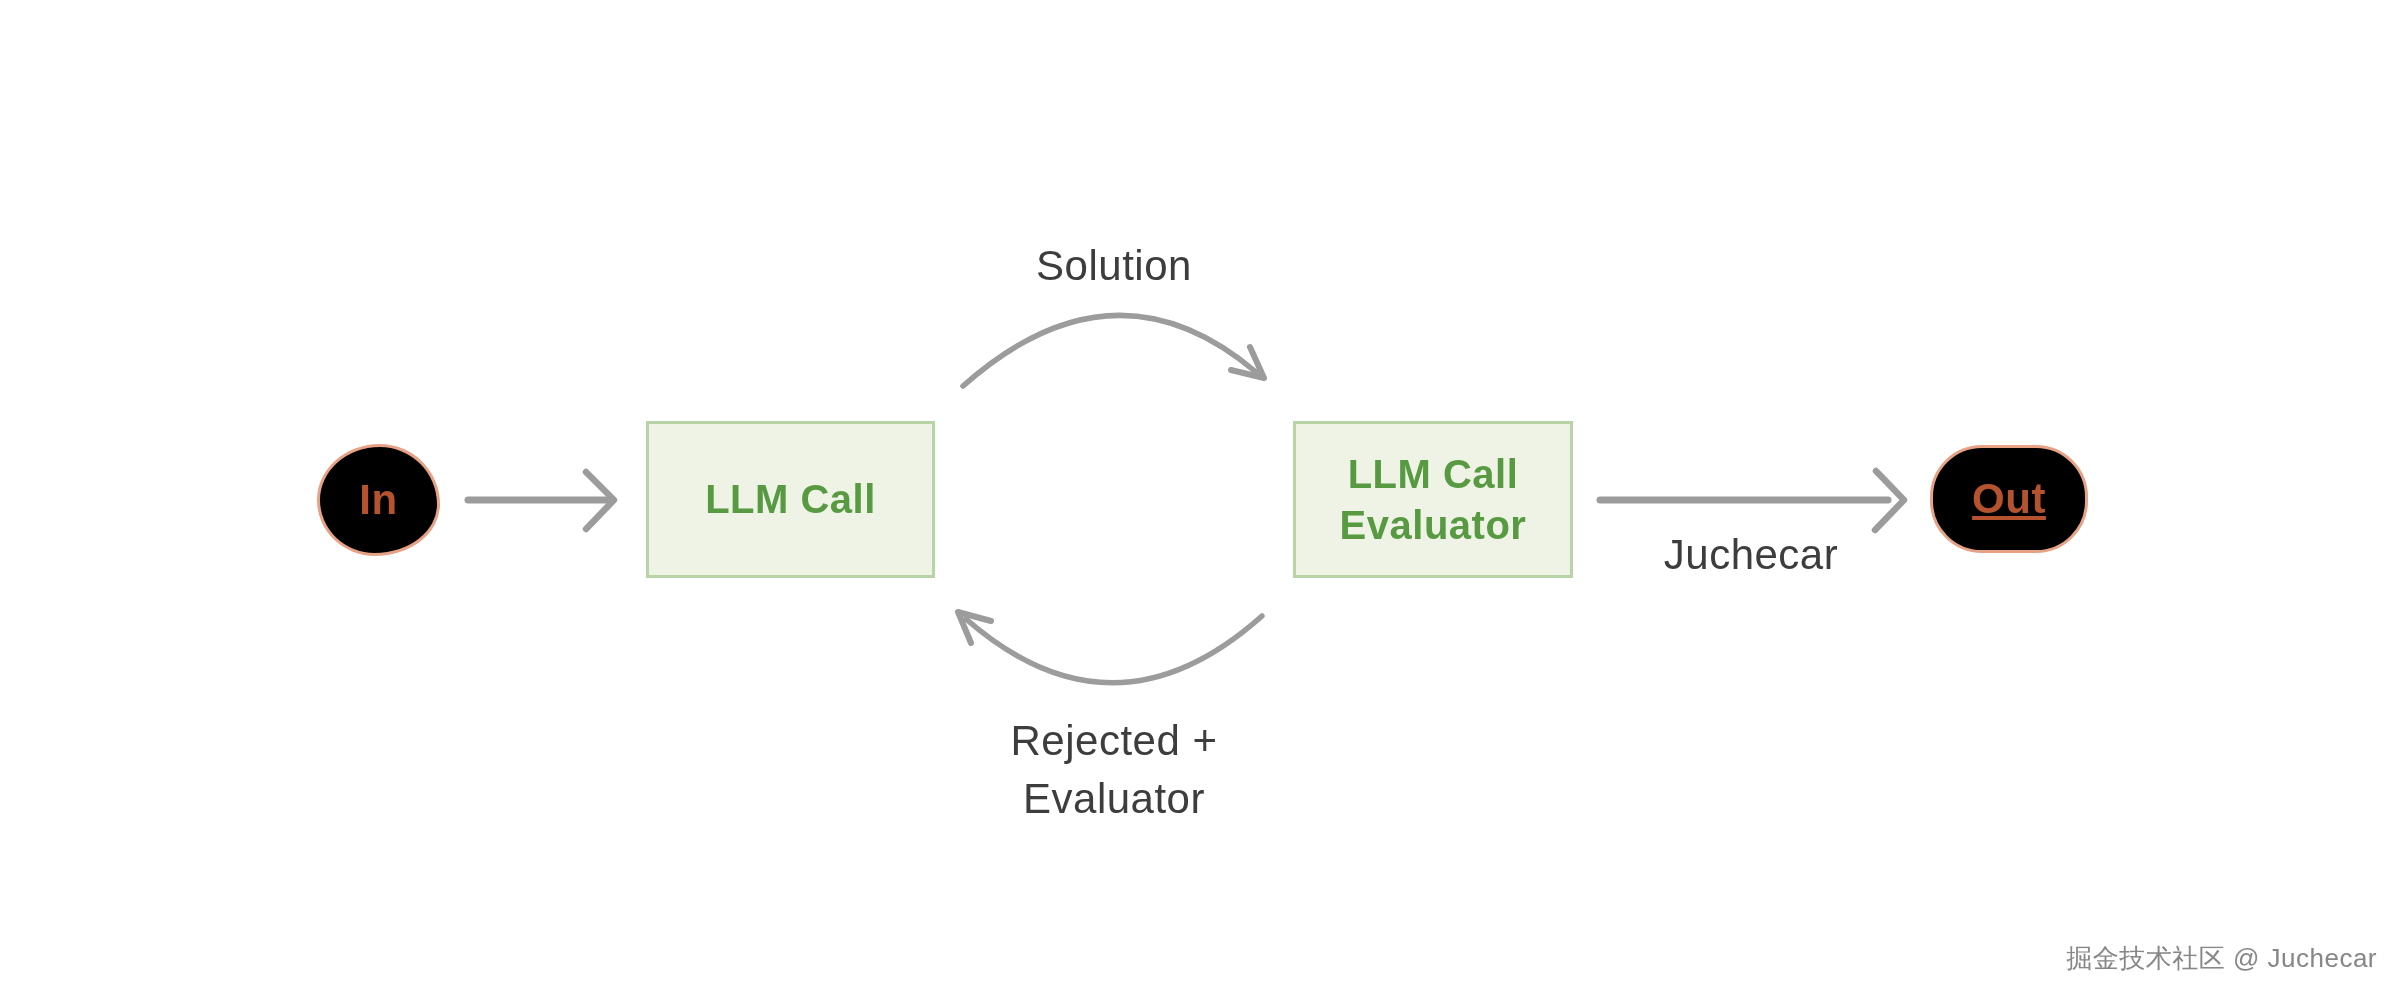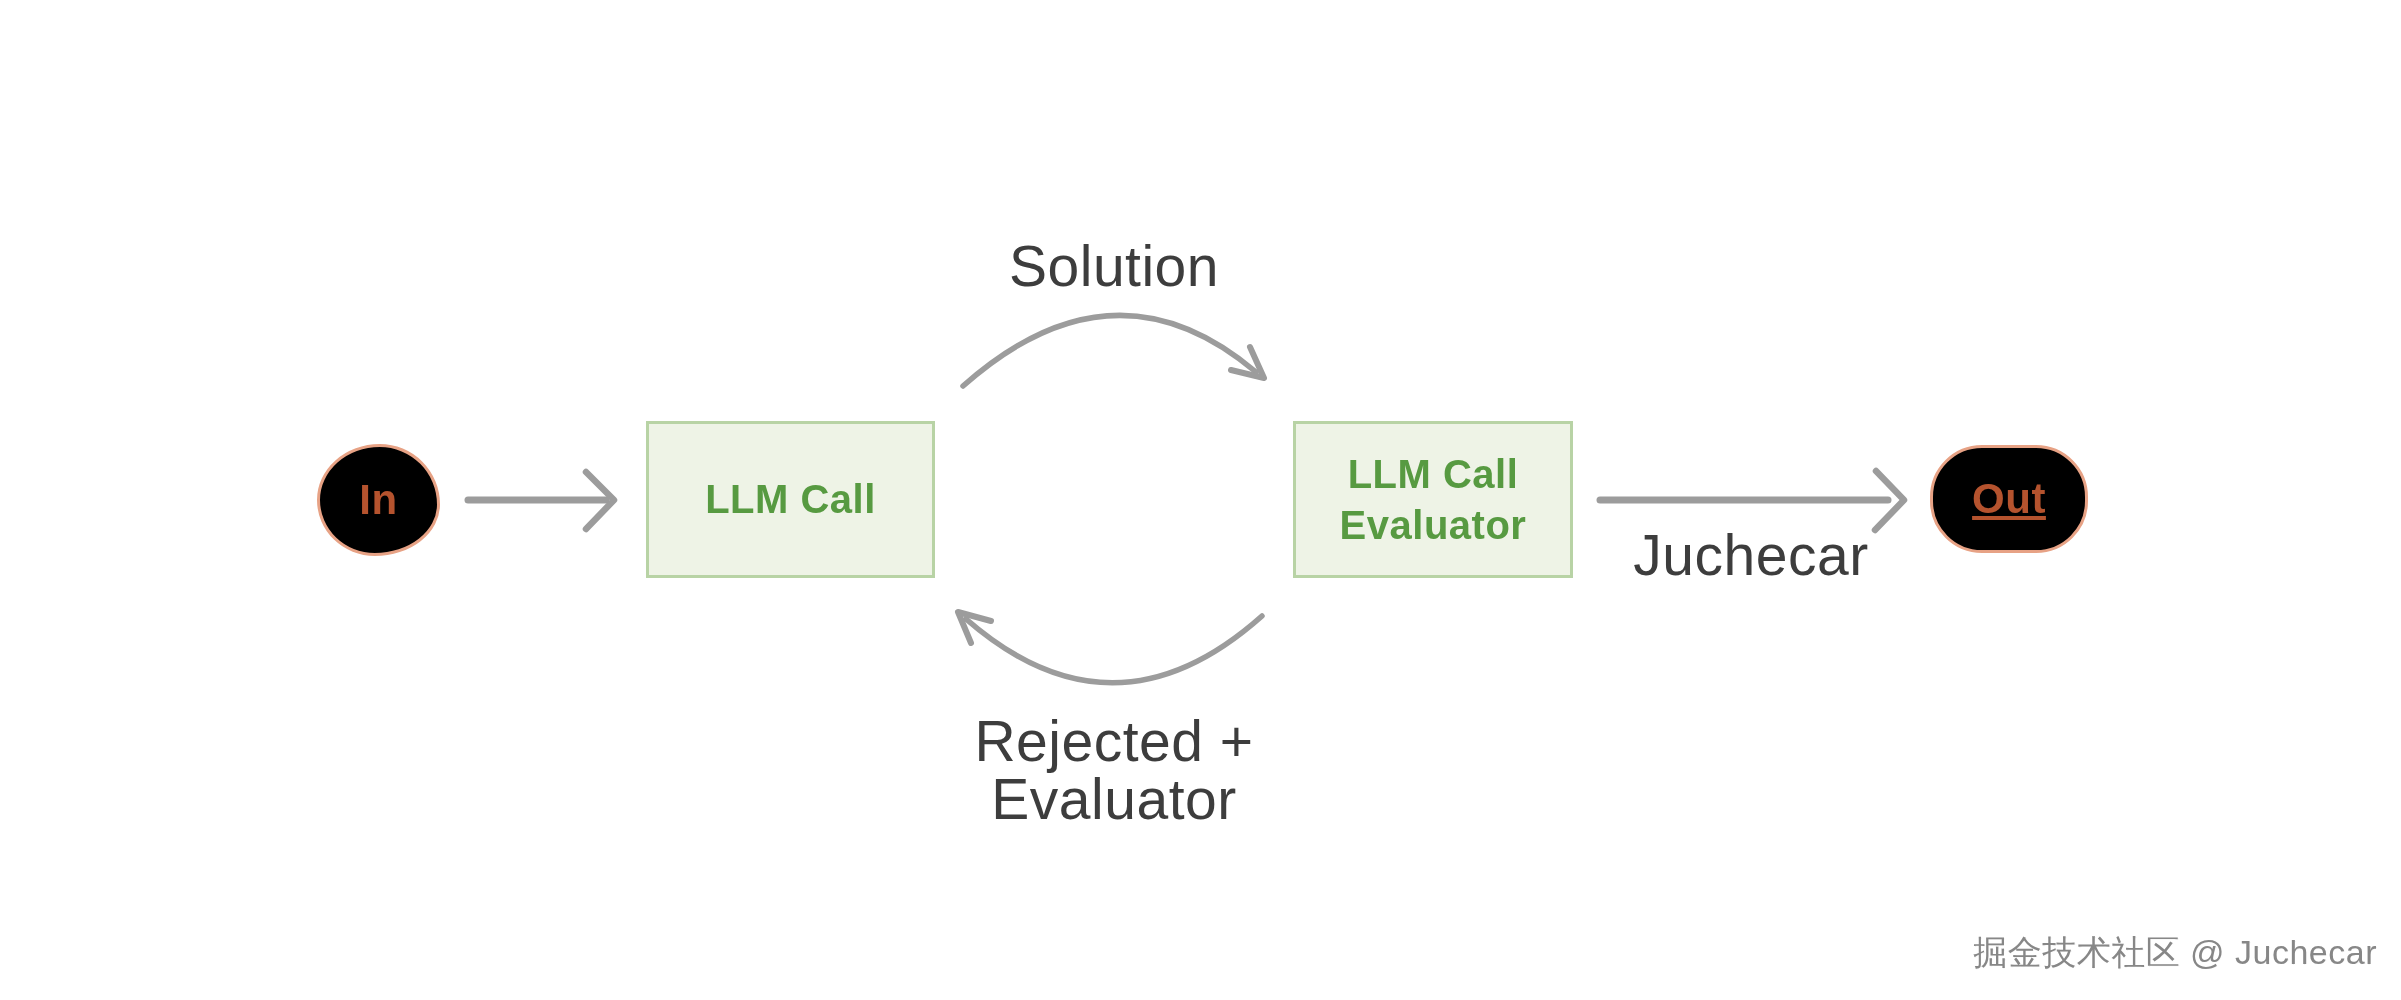--- a/index.html
+++ b/index.html
@@ -71,33 +71,33 @@
   .node-evaluator {
     left: 1293px; top: 421px;
     width: 280px; height: 157px;
   }
   .node-box span { display: block; }
   .edge-label {
     position: absolute;
     width: 440px;
     text-align: center;
     color: #3d3d3d;
-    font-size: 57px;
+    font-size: 42px;
     line-height: 50px;
     letter-spacing: 0.5px;
   }
   .label-solution { left: 894px; top: 241px; }
   .label-accepted { left: 1531px; top: 530px; }
   .label-rejected { left: 894px; top: 708px; }
   .label-rejected span { display: block; margin-top: 8px; }
   .watermark {
     position: absolute;
     right: 24px;
     bottom: 24px;
-    font-size: 34px;
+    font-size: 26px;
     color: #878787;
     text-shadow: 2px 2px 1px #ffffff, 1px 1px 0 #f2f2f2;
     letter-spacing: 0.5px;
   }
 </style>
 </head>
 <body>
 
 <div class="canvas">
 

